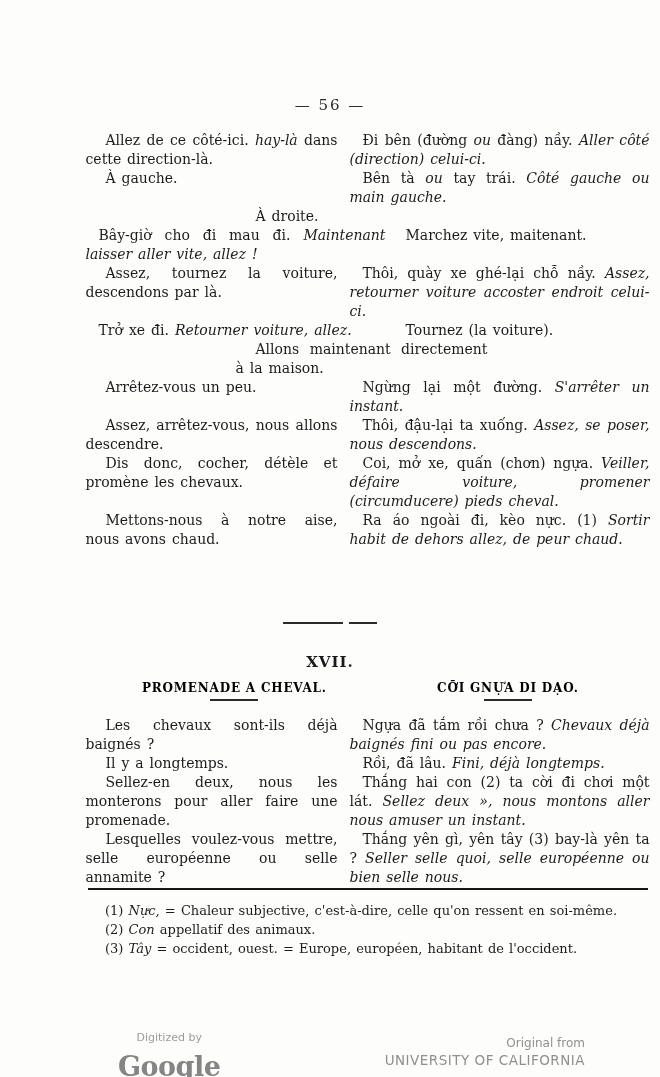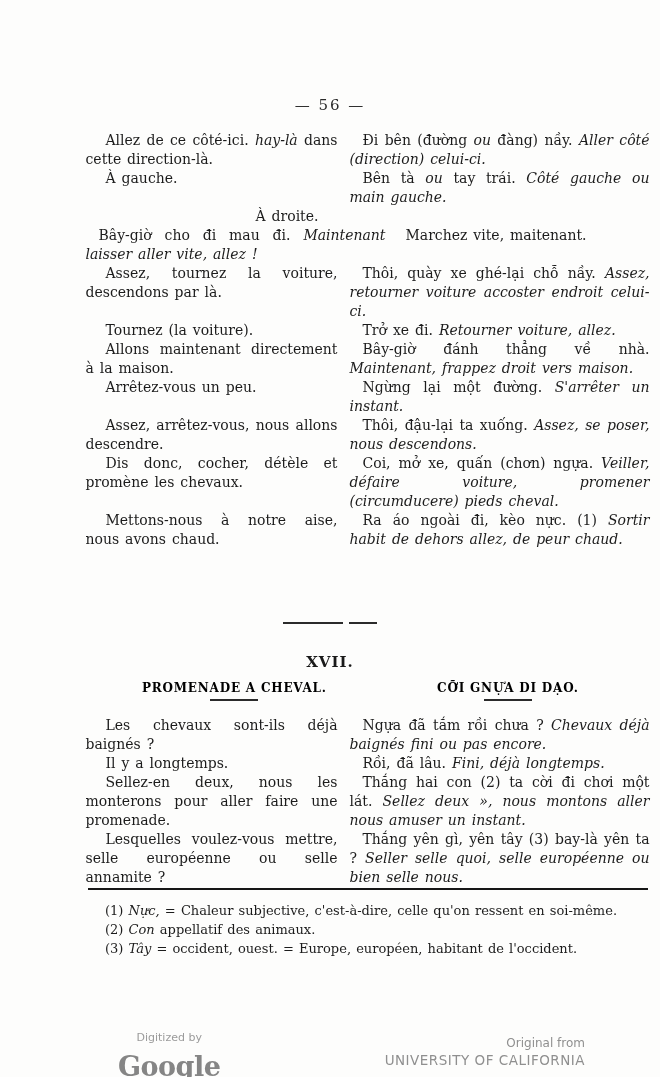--- a/index.html
+++ b/index.html
@@ -77,26 +77,25 @@
       </div>
       <div class="row">
         <p class="cell right"><span>Bây-giờ cho đi mau đi. </span><span class="it">Maintenant laisser aller vite, allez !</span></p>
         <p class="cell left"><span>Marchez vite, maitenant.</span></p>
       </div>
       <div class="row">
         <p class="cell left"><span>Assez, tournez la voiture, descendons par là.</span></p>
         <p class="cell right"><span>Thôi, quày xe ghé-lại chỗ nầy. </span><span class="it">Assez, retourner voiture accoster endroit celui-ci.</span></p>
       </div>
       <div class="row">
+        <p class="cell right"><span>Trở xe đi. </span><span class="it">Retourner voiture, allez.</span></p>
         <p class="cell left"><span>Tournez (la voiture).</span></p>
-        <p class="cell right"><span>Trở xe đi. </span><span class="it">Retourner voiture, allez.</span></p>
       </div>
       <div class="row">
         <p class="cell left"><span>Allons maintenant directement à la maison.</span></p>
-        <p class="cell right"><span>Bây-giờ đánh thẳng về nhà. </span><span class="it">Maintenant, frappez droit vers maison.</span></p>
       </div>
       <div class="row">
         <p class="cell left"><span>Arrêtez-vous un peu.</span></p>
         <p class="cell right"><span>Ngừng lại một đường. </span><span class="it">S'arrêter un instant.</span></p>
       </div>
       <div class="row">
         <p class="cell left"><span>Assez, arrêtez-vous, nous allons descendre.</span></p>
         <p class="cell right"><span>Thôi, đậu-lại ta xuống. </span><span class="it">Assez, se poser, nous descendons.</span></p>
       </div>
       <div class="row">

